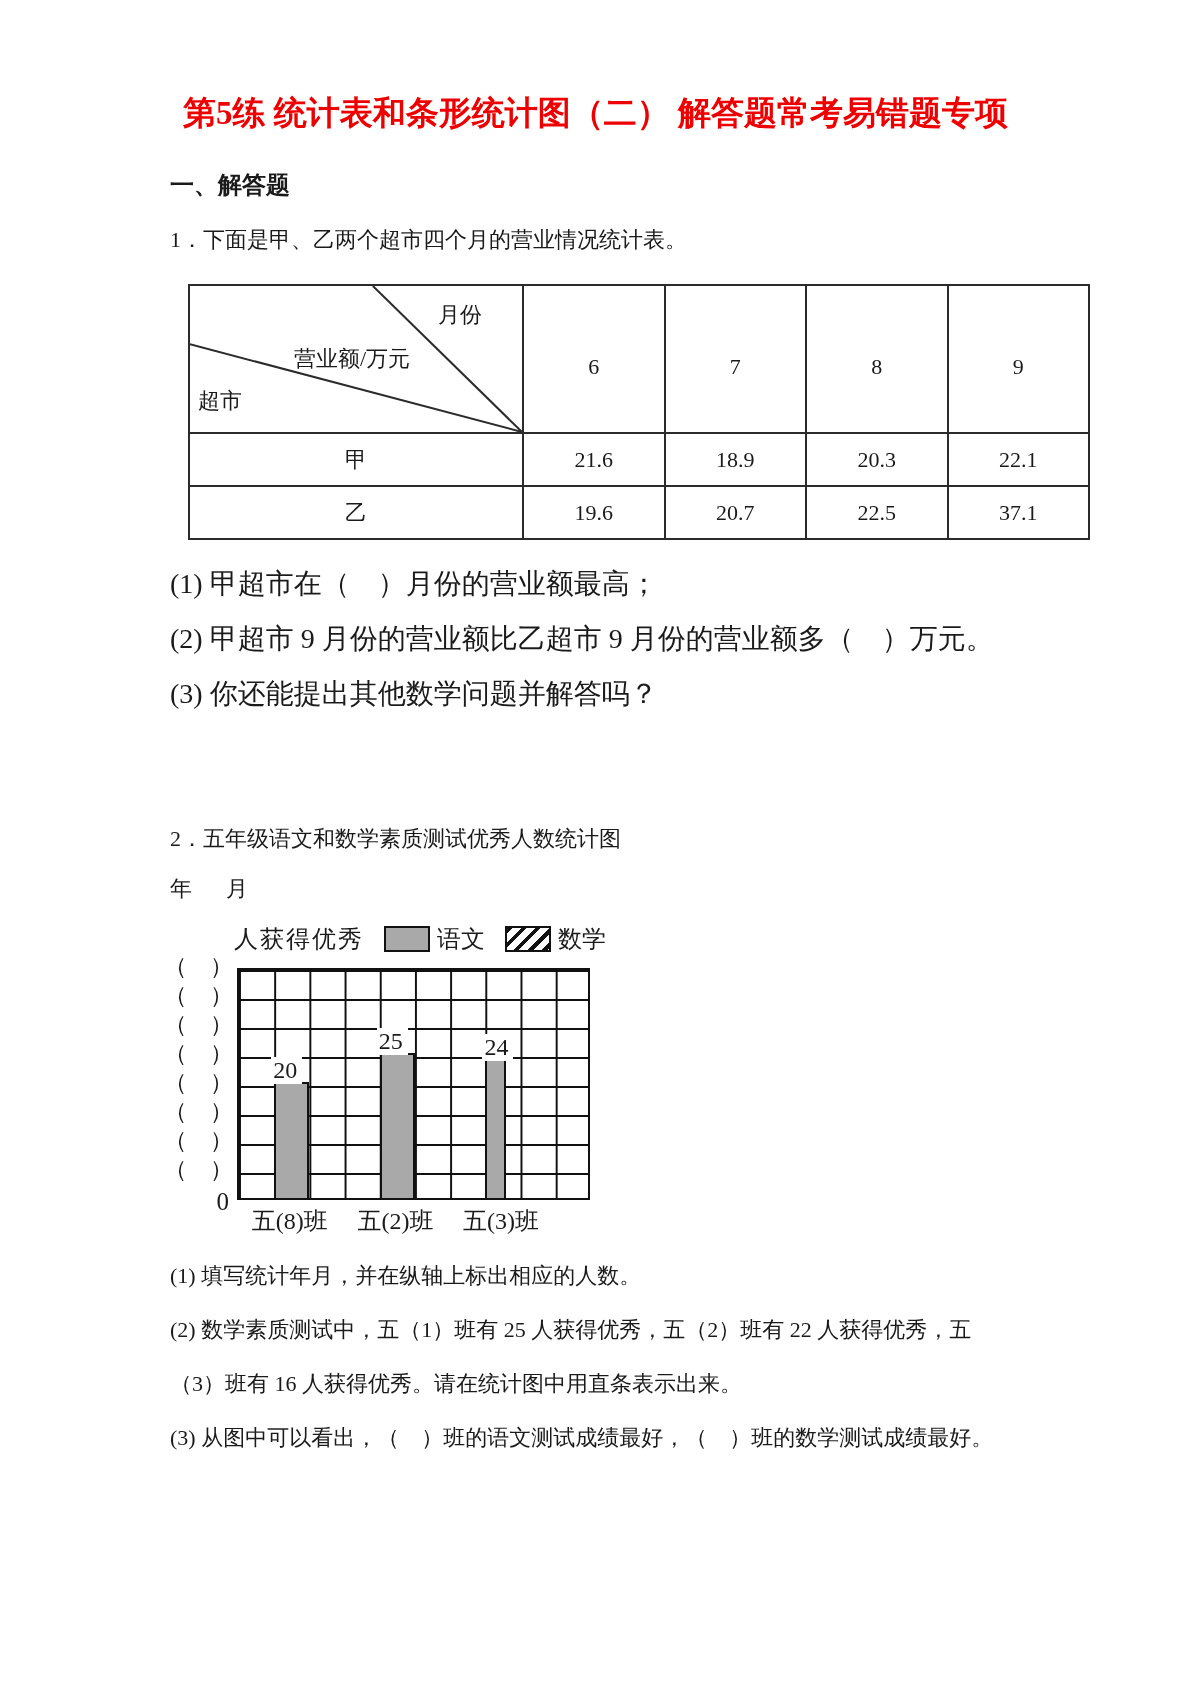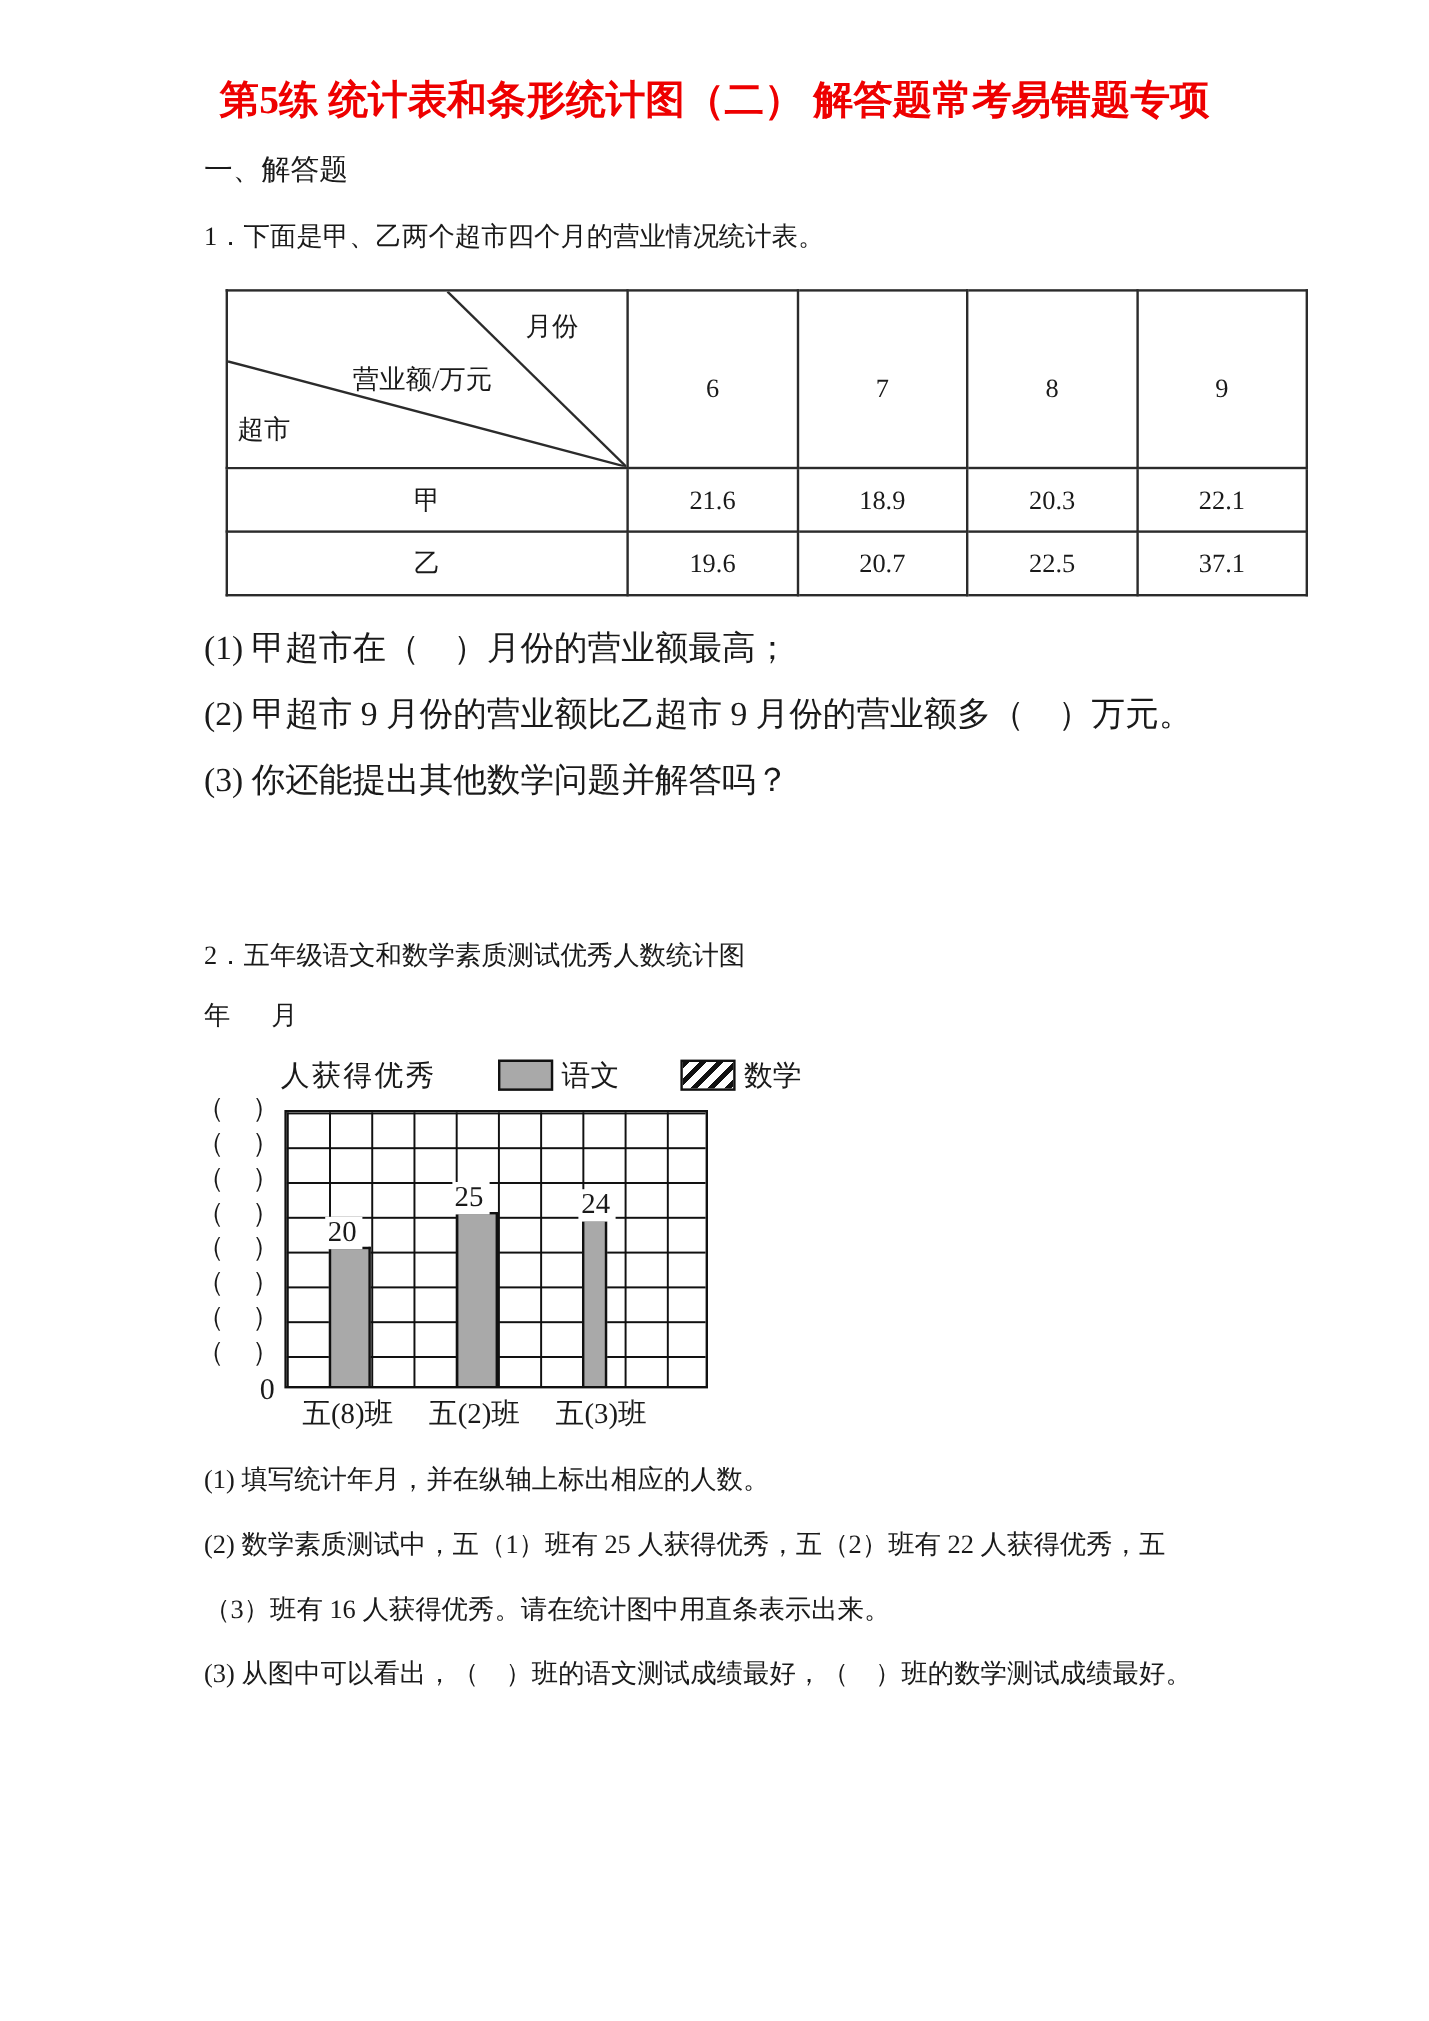--- a/index.html
+++ b/index.html
@@ -7,24 +7,24 @@
   .page {
     position:relative;
     width:1191px; height:1684px;
     background:#ffffff;
     padding:0 170px;
     font-family:"Liberation Serif","DejaVu Serif",serif;
     color:#1a1a1a;
     overflow:hidden;
   }
   
-  .title { padding-top:63px; text-align:center; font-weight:bold; font-size:33px; line-height:42px; }
+  .title { padding-top:63px; text-align:center; font-weight:bold; font-size:33px; line-height:42px;margin-top:29px; }
   .title .line2 { display:block; margin-top:24px; }
   
-  .section-heading { margin-top:22px; font-size:24px; font-weight:normal; line-height:30px; }
+  .section-heading { margin-top:36px; font-size:24px; font-weight:bold; line-height:30px; }
   .stem { margin-top:26px; font-size:22px; line-height:28px; }
   
   .q-table { border-collapse:collapse; table-layout:fixed; width:902px; margin:30px 0 0 18px; }
   .q-table td { border:2px solid #2b2b2b; font-size:22px; text-align:center; vertical-align:middle; background:#fff; }
   .corner-cell { position:relative; width:334px; height:148px; padding:0; }
   .corner-cell svg { position:absolute; inset:0; width:100%; height:100%; }
   .corner-label { position:absolute; font-size:22px; white-space:nowrap; }
   .lbl-month { left:248px; top:14px; }
   .lbl-amount { left:104px; top:58px; }
   .lbl-super { left:8px; top:100px; }
@@ -33,21 +33,21 @@
   
   .subqs { margin-top:16px; font-size:28px; line-height:55px; }
   .subqs p { margin:0; }
   .q2-stem { margin-top:104px; }
   .date-line { margin-top:22px; font-size:22px; line-height:28px; letter-spacing:6px; }
   .subqs2 { margin-top:12px; font-size:22px; line-height:54px; }
   
   .chart { margin-top:20px; }
   .chart-head { display:flex; align-items:center; font-size:24px; height:32px; }
   .chart-head .ylabel { margin-left:64px; letter-spacing:2px; }
-  .legend-item { display:flex; align-items:center; margin-left:51px; }
+  .legend-item { display:flex; align-items:center; margin-left:20px; }
   .legend-item .swatch { width:46px; height:26px; border:2px solid #111; margin-right:7px; }
   .swatch.hatch { background:repeating-linear-gradient(135deg,#111 0,#111 4px,#ffffff 4px,#ffffff 10px); }
   .chart-body { display:flex; margin-top:13px; }
   .yaxis { position:relative; width:67px; height:232px; font-size:23px; }
   .ytick { position:absolute; right:4px; transform:translateY(-55%); white-space:nowrap; }
   .origin { position:absolute; right:8px; bottom:-16px; font-size:25px; }
   .plot {
     position:relative; width:353px; height:232px;
     border:2px solid #111;
     background-image:

